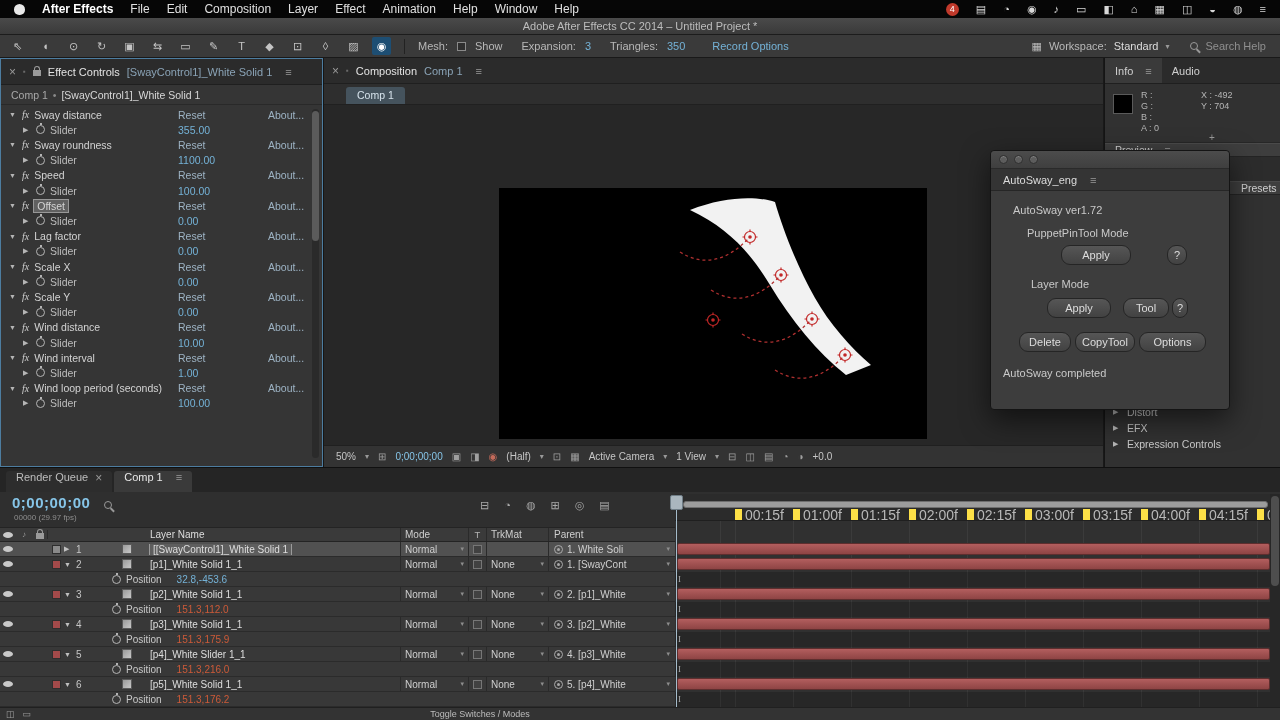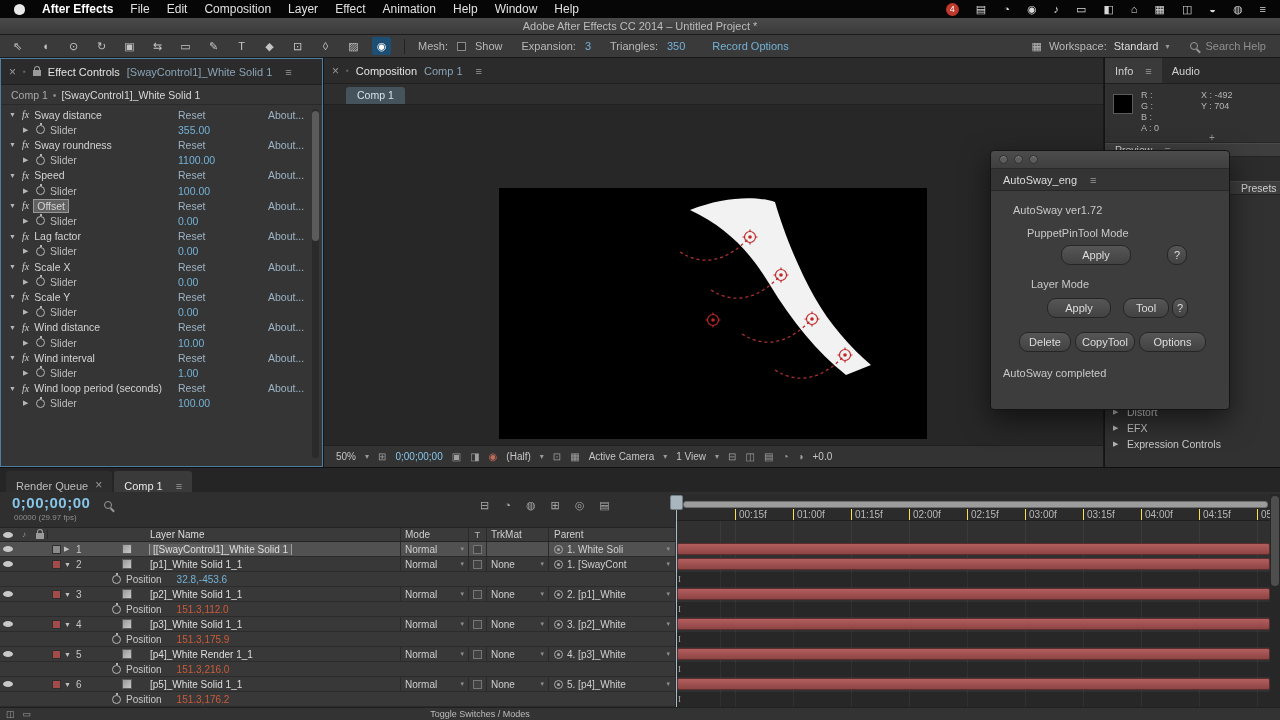--- a/index.html
+++ b/index.html
@@ -103,21 +103,21 @@
   #autosway{position:absolute;left:990px;top:150px;width:240px;height:260px;background:#3d3d3d;border:1px solid #141414;border-radius:4px;box-shadow:0 10px 28px rgba(0,0,0,.55);z-index:50}
   .as-titlebar{height:18px;background:linear-gradient(#4c4c4c,#3f3f3f);border-radius:4px 4px 0 0;display:flex;align-items:center;gap:6px;padding:0 8px;border-bottom:1px solid #2a2a2a}
   .tl-dot{width:9px;height:9px;border-radius:50%;background:#5d5d5d;border:1px solid #2e2e2e;box-shadow:inset 0 1px 1px rgba(255,255,255,.25)}
   .as-tabrow{height:22px;background:#343434;border-bottom:1px solid #262626;display:flex;align-items:center;gap:7px;padding:0 12px;color:#dcdcdc;font-size:11px}
   .as-text{position:absolute;color:#c9c9c9;font-size:11px}
   .asbtn{position:absolute;height:20px;background:linear-gradient(#565656,#424242);border:1px solid #252525;border-radius:9px;color:#ddd;font-size:11px;display:flex;align-items:center;justify-content:center}
 
   
   #timeline{position:absolute;left:0;top:467px;width:1280px;height:253px;background:#2f2f2f;border-top:1px solid #101010}
   .tl-tabs{position:absolute;left:0;top:0;width:100%;height:24px;background:#252525;display:flex;align-items:flex-end;padding-left:6px;gap:2px}
-  .tl-tab{height:21px;display:flex;align-items:flex-end;gap:7px;padding:0 10px;font-size:11px;color:#bdbdbd;background:#2d2d2d;border-radius:3px 3px 0 0}
+  .tl-tab{height:21px;display:flex;align-items:flex-start;gap:7px;padding:0 10px;font-size:11px;color:#bdbdbd;background:#2d2d2d;border-radius:3px 3px 0 0}
   .tl-tab.active{background:#3a3a3a;color:#e8e8e8}
   .tc{position:absolute;left:12px;top:26px;font-size:15px;font-weight:bold;color:#86c5e8;letter-spacing:.5px}
   .fi{position:absolute;left:14px;top:45px;font-size:8px;color:#8e8e8e}
   .tl-mag{position:absolute;left:104px;top:33px}
   .tl-icons{position:absolute;left:480px;top:31px;display:flex;gap:15px}
   .tl-icon{color:#a8a8a8;font-size:11px}
   .tl-header{position:absolute;left:0;top:59px;width:675px;height:15px;background:#3a3a3a;border-top:1px solid #242424;border-bottom:1px solid #242424;display:flex;align-items:center;font-size:9.5px;color:#b3b3b3}
   .tl-rows{position:absolute;left:0;top:74px;width:675px}
   .tl-row{height:15px;background:#383838;border-bottom:1px solid #2b2b2b;position:relative}
   .tl-row.sel{background:#515151}
@@ -148,21 +148,21 @@
   .pval{font-size:10px;color:#cd5a38;margin-left:10px}
   .pval.cyan{color:#74b2d7}
   .tl-bottom{position:absolute;left:0;bottom:0;width:100%;height:13px;background:#333;border-top:1px solid #202020;display:flex;align-items:center;gap:8px;padding:0 6px;font-size:9px;color:#9f9f9f}
   .toggle-btn{position:absolute;left:388px;top:1px;width:184px;text-align:center;color:#bdbdbd}
 
   
   .track-ruler{position:absolute;left:675px;top:26px;right:10px;height:27px;background:#2b2b2b;border-bottom:1px solid #1f1f1f;overflow:hidden}
   .workbar{position:absolute;left:8px;top:7px;width:585px;height:7px;background:#9c9c9c;border-radius:3px;border:1px solid #6e6e6e}
   .ticks{position:absolute;left:0;top:15px;display:flex;height:12px;width:700px}
   .tick-start{width:60px;flex:none}
-  .tick{width:58px;flex:none;border-left:1px solid #fde047;padding-left:3px;font-size:10px;color:#b8b8b8;line-height:12px;white-space:nowrap}
+  .tick{width:58px;flex:none;border-left:7px solid #fde047;padding-left:3px;font-size:14px;color:#b8b8b8;line-height:12px;white-space:nowrap}
   .track-grid{position:absolute;left:675px;top:53px;right:10px;bottom:13px;background-color:#303030;background-image:repeating-linear-gradient(to right,#3b3b3b 0 1px,transparent 1px 58px);background-position:60px 0}
   .trk-rows{position:absolute;left:675px;top:74px;right:10px}
   .trk-row{height:15px;position:relative}
   .trk-row.propbg2{background:rgba(0,0,0,.17)}
   .trk-bar{position:absolute;left:2px;right:0;top:1px;height:12px;border-radius:2px;background:linear-gradient(#b35e5e,#8e4444);border:1px solid #5e2e2e}
   .expr-mark{position:absolute;left:3px;top:2px;font-size:9px;color:#a8a8a8;font-family:"Liberation Serif",serif}
   .cti-marker{position:absolute;left:670px;top:27px;width:13px;height:15px;background:#aab6be;border:1px solid #6f7d86;border-radius:2px;z-index:25}
   .cti-line{position:absolute;left:676px;top:42px;bottom:13px;width:1px;background:#a5bccb;z-index:24}
   .tl-vscroll{position:absolute;right:0;top:26px;bottom:13px;width:10px;background:#272727}
   .tl-vthumb{position:absolute;left:1px;top:2px;width:8px;height:90px;background:#4e4e4e;border-radius:4px}
@@ -848,21 +848,21 @@
             <span class="cb"></span>
             <span class="cchip">
               <span class="chip"></span>
             </span>
             <span class="ctw">▼</span>
             <span class="cnum">5</span>
             <span class="cind"></span>
             <span class="cicon">
               <span class="i-solid"></span>
             </span>
-            <span class="cname"><span class="nametxt">[p4]_White Render 1_1</span></span>
+            <span class="cname"><span class="nametxt">[p4]_White Slider 1_1</span></span>
             <span class="cmode">
               <span class="ddtxt">Normal</span>
               <span class="ddv">▾</span>
             </span>
             <span class="ct">
               <span class="tbox"></span>
             </span>
             <span class="ctrk">
               <span class="ddtxt">None</span>
               <span class="ddv">▾</span>

